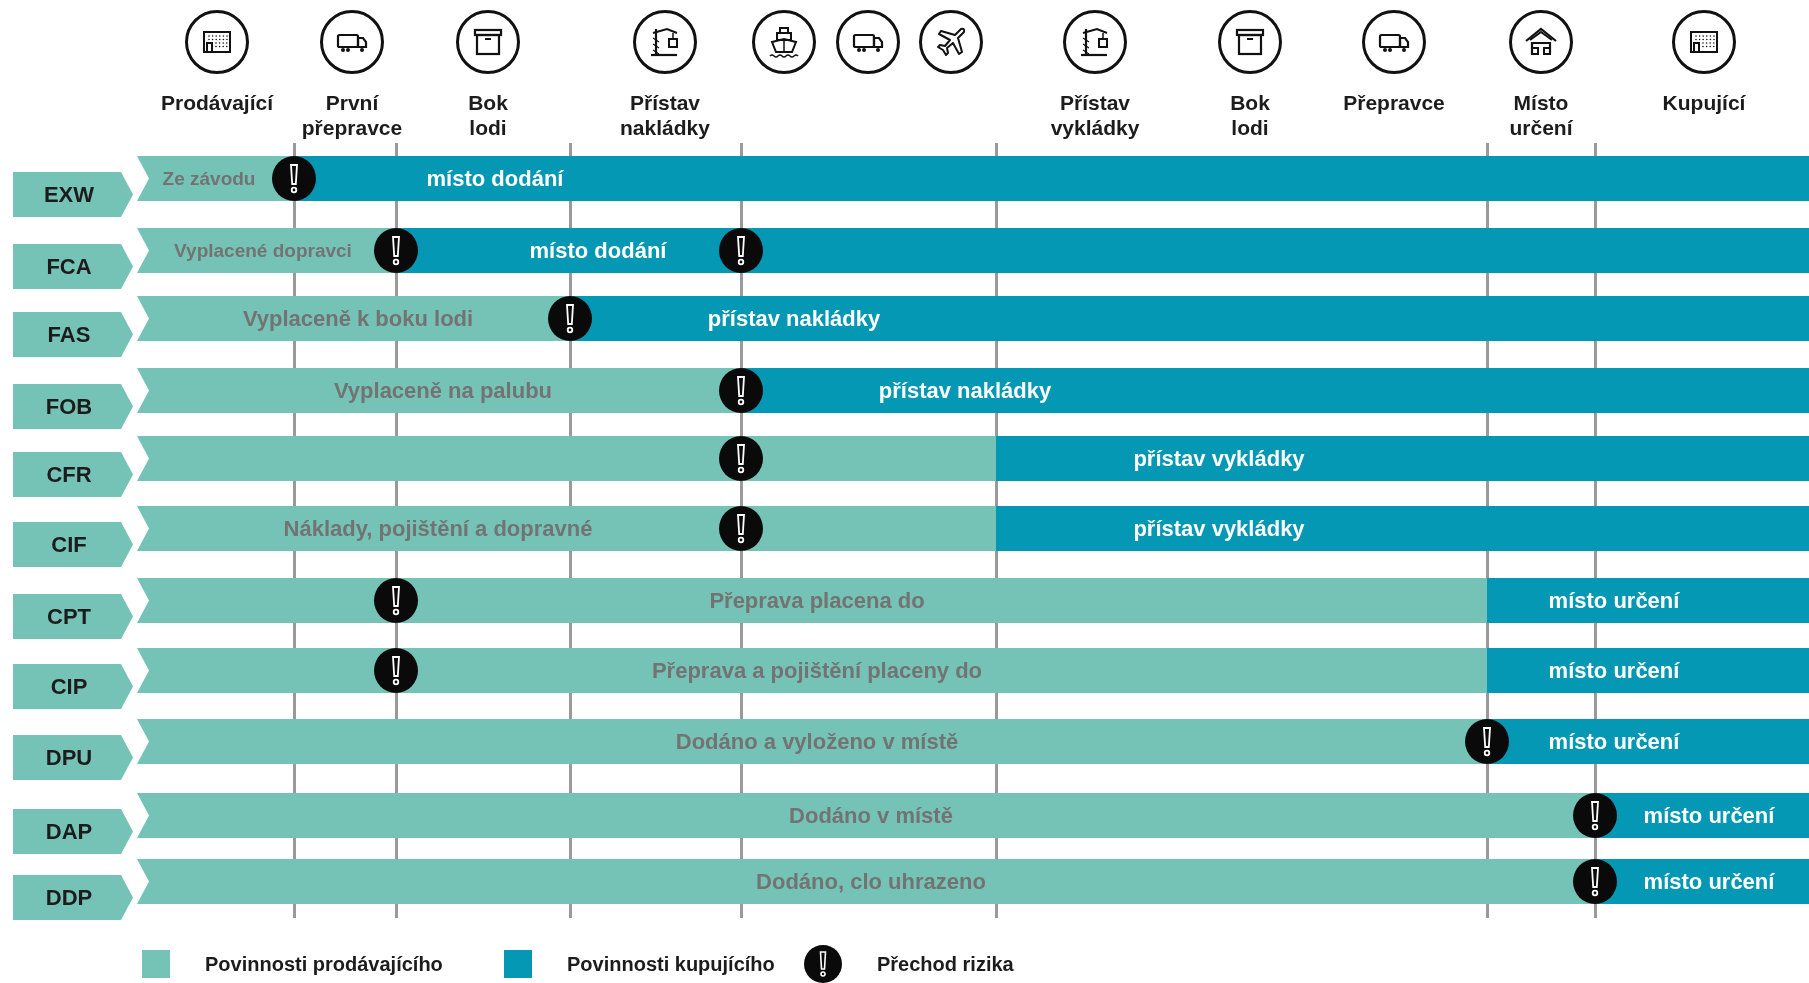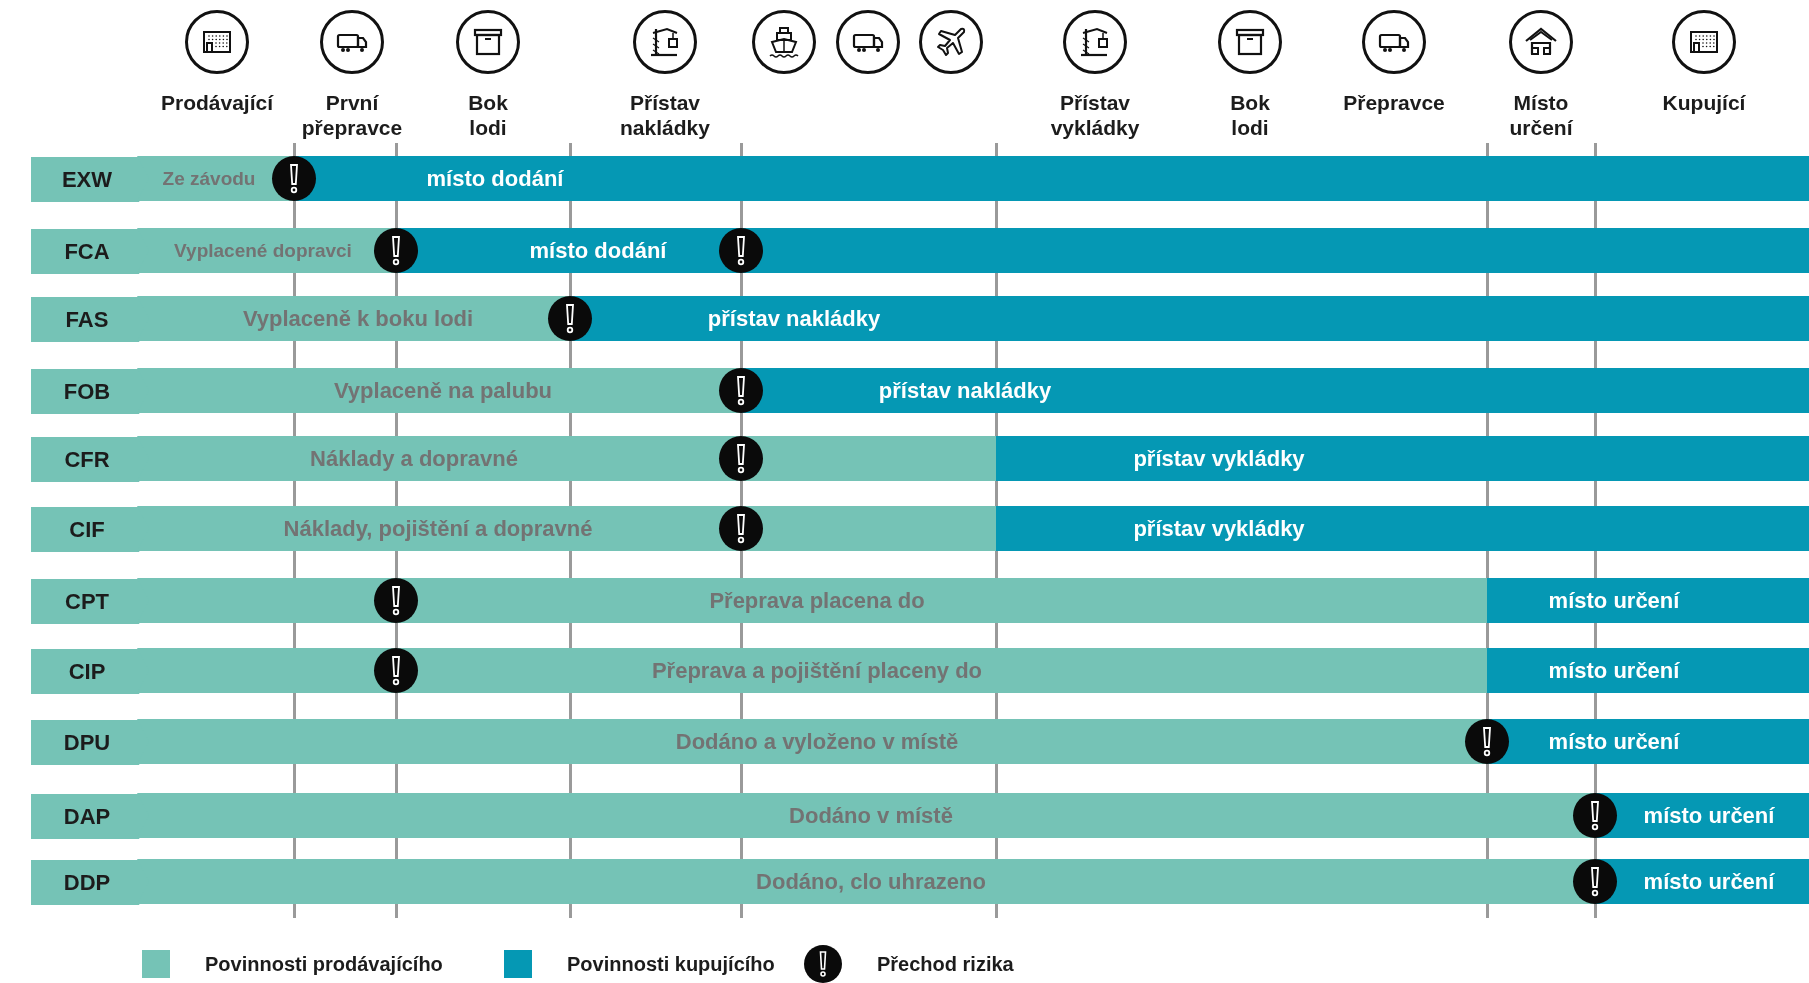--- a/index.html
+++ b/index.html
@@ -4,21 +4,21 @@
 <style>
   html, body { margin:0; padding:0; background:#ffffff; }
   body { width:1809px; height:983px; position:relative; overflow:hidden;
          font-family:"Liberation Sans", "DejaVu Sans", sans-serif; color:#1a1a1a; }
   .grid-line { position:absolute; top:143px; height:775px; width:3px; background:#9a9a9a; margin-left:-1px; }
   .node { position:absolute; top:10px; width:160px; margin-left:-80px; text-align:center; }
   .node .circ { width:58px; height:58px; border:3px solid #111; border-radius:50%; margin:0 auto; display:flex; align-items:center; justify-content:center; background:#fff; }
   .node .circ svg { width:36px; height:36px; }
   .node .lbl { font-weight:bold; font-size:21px; line-height:25px; margin-top:16px; color:#1c1c1c; }
   .row { position:absolute; left:0; width:1809px; height:45px; }
-  .code { position:absolute; left:13px; top:1px; height:45px; width:120px;margin-left:18px; }
+  .code { position:absolute; left:13px; top:16px; height:45px; width:120px; }
   .code svg { position:absolute; left:0; top:0; }
   .code span { position:absolute; left:0; width:112px; text-align:center; line-height:45px; font-weight:bold; font-size:22px; color:#1c1c1c; }
   .bar { position:absolute; left:137px; top:0; height:45px; right:0; }
   .bar svg { position:absolute; left:0; top:0; }
   .buyer { position:absolute; top:0; height:45px; right:0; background:#0598b4; }
   .txt { position:absolute; top:0; line-height:45px; font-weight:bold; font-size:22px; white-space:nowrap; transform:translateX(-50%); }
   .txt.seller { color:#737373; }
   .txt.buyer-t { color:#ffffff; }
   .risk { position:absolute; top:0px; width:44px; height:45px; margin-left:-22px; border-radius:50%; background:#0a0a0a; display:flex; align-items:center; justify-content:center; }
   .risk svg { width:14px; height:32px; }
@@ -317,21 +317,20 @@
             <polygon points="0,0 108,0 120,22.5 108,45 0,45" fill="#75c3b6"></polygon>
           </svg>
           <span>CFR</span>
         </div>
         <div class="bar">
           <svg width="1672" height="45">
             <polygon points="0,0 1672,0 1672,45 0,45 12,22.5" fill="#75c3b6"></polygon>
           </svg>
         </div>
         <div class="buyer" style="left: 996px;"></div>
-        <span class="txt seller" style="left: 414px; font-size: 22px;">Náklady a dopravné</span>
         <span class="txt buyer-t" style="left: 1219px;">přístav vykládky</span>
         <div class="risk" style="left: 741px;">
           <svg viewBox="0 0 14 32">
             <path d="M4 2 h6 l-1.2 19 h-3.6 z" fill="none" stroke="#fff" stroke-width="1.8"></path>
             <circle cx="7" cy="27" r="2.3" fill="none" stroke="#fff" stroke-width="1.8"></circle>
           </svg>
         </div>
       </div>
       <div class="row" style="top: 506px;">
         <div class="code">

